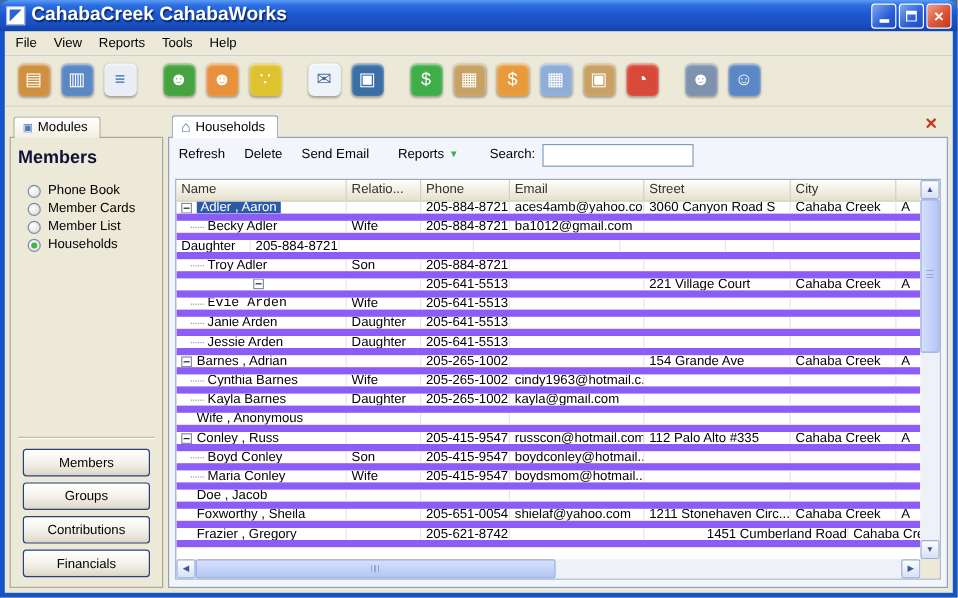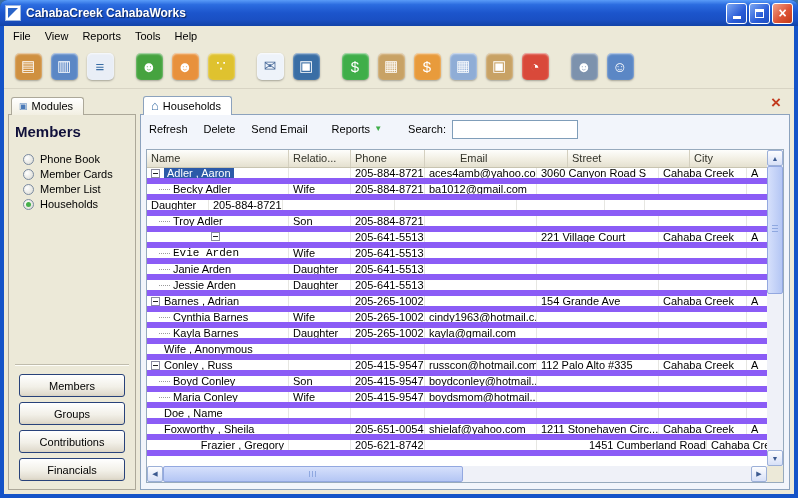--- a/index.html
+++ b/index.html
@@ -9,21 +9,21 @@
   .window { width: 798px; height: 498px; background: #1453c8; padding: 0 4px 4px;
             border-radius: 8px 8px 0 0; display: flex; flex-direction: column; overflow: hidden; }
 
   
   .titlebar { flex: 0 0 26px; margin: 0 -4px; border-radius: 7px 7px 0 0; padding: 0 5px;
               background: linear-gradient(180deg,#5a9cf8 0%,#2b6ce0 18%,#1c55cc 50%,#1a50c4 75%,#1243a8 100%);
               display: flex; align-items: center; gap: 5px; }
   .app-icon { width: 16px; height: 16px; background: #fff; border: 1px solid #9db7e0; position: relative; flex: 0 0 16px; }
   .app-icon .sail { position: absolute; left: 2px; top: 2px; width: 0; height: 0;
                     border-left: 10px solid #2a64c8; border-bottom: 10px solid transparent; }
-  .title-text { color: #fff; font-weight: bold; font-size: 12px; text-shadow: 1px 1px 1px rgba(0,0,0,.55); white-space: nowrap; }
+  .title-text { color: #fff; font-weight: bold; font-size: 16px; text-shadow: 1px 1px 1px rgba(0,0,0,.55); white-space: nowrap; }
   .win-controls { margin-left: auto; display: flex; gap: 2px; }
   .win-btn { width: 21px; height: 21px; border: 1px solid #fff; border-radius: 3px;
              display: flex; align-items: center; justify-content: center; }
   .win-btn.min, .win-btn.max { background: linear-gradient(135deg,#7da8f2,#2a5cd8 60%,#1e4ec0); }
   .win-btn.close { background: linear-gradient(135deg,#f0a08a,#dd5436 55%,#c23a18); }
   .g-min { width: 8px; height: 3px; background: #fff; margin-top: 9px; }
   .g-max { width: 9px; height: 9px; border: 1px solid #fff; border-top-width: 3px; }
   .g-close { color: #fff; font-weight: bold; font-size: 14px; line-height: 1; }
 
   
@@ -259,21 +259,21 @@
           <span class="search-label">Search:</span>
           <input class="search-input" value="" style="">
         </div>
 
         <div class="grid-wrap">
           <div class="grid-scroll-area">
             <div class="grid-header">
                 <div class="th" style="width: 142px;">Name</div>
                 <div class="th" style="width: 62px;">Relatio...</div>
                 <div class="th" style="width: 74px;">Phone</div>
-                <div class="th" style="width: 112px; margin-left: 31px;">Email</div>
+                <div class="th" style="width: 112px;">Email</div>
                 <div class="th" style="width: 122px;">Street</div>
                 <div class="th" style="width: 88px;">City</div>
                 <div class="th" style="width: 40px;"></div>
               </div>
             <div class="grid-body">
                 <div class="tr">
                   <div class="td td-name" style="width: 142px;">
                     <span class="exp"></span>
                     <span class="name sel">Adler , Aaron</span>
                   </div>
@@ -444,21 +444,21 @@
                   <div class="td td-relationship" style="width: 62px;">Wife</div>
                   <div class="td td-phone" style="width: 74px;">205-415-9547</div>
                   <div class="td td-email" style="width: 112px;">boydsmom@hotmail...</div>
                   <div class="td td-street" style="width: 122px;"></div>
                   <div class="td td-city" style="width: 88px;"></div>
                   <div class="td td-state" style="width: 40px;"></div>
                 </div>
                 <div class="tr">
                   <div class="td td-name" style="width: 142px;">
                     <span class="exp-ph"></span>
-                    <span class="name">Doe , Name</span>
+                    <span class="name">Doe , Jacob</span>
                   </div>
                   <div class="td td-relationship" style="width: 62px;"></div>
                   <div class="td td-phone" style="width: 74px;"></div>
                   <div class="td td-email" style="width: 112px;"></div>
                   <div class="td td-street" style="width: 122px;"></div>
                   <div class="td td-city" style="width: 88px;"></div>
                   <div class="td td-state" style="width: 40px;"></div>
                 </div>
                 <div class="tr">
                   <div class="td td-name" style="width: 142px;">
@@ -466,21 +466,21 @@
                     <span class="name">Foxworthy , Sheila</span>
                   </div>
                   <div class="td td-relationship" style="width: 62px;"></div>
                   <div class="td td-phone" style="width: 74px;">205-651-0054</div>
                   <div class="td td-email" style="width: 112px;">shielaf@yahoo.com</div>
                   <div class="td td-street" style="width: 122px;">1211 Stonehaven Circ...</div>
                   <div class="td td-city" style="width: 88px;">Cahaba Creek</div>
                   <div class="td td-state" style="width: 40px;">A</div>
                 </div>
                 <div class="tr">
-                  <div class="td td-name" style="width: 142px; justify-content: flex-end;">
+                  <div class="td td-name" style="width: 142px;">
                     <span class="exp-ph"></span>
                     <span class="name">Frazier , Gregory</span>
                   </div>
                   <div class="td td-relationship" style="width: 62px;"></div>
                   <div class="td td-phone" style="width: 74px;">205-621-8742</div>
                   <div class="td td-email" style="width: 112px;"></div>
                   <div class="td td-street" style="width: 122px; margin-left: 48px;">1451 Cumberland Road</div>
                   <div class="td td-city" style="width: 88px;">Cahaba Creek</div>
                   <div class="td td-state" style="width: 40px;">A</div>
                 </div>

